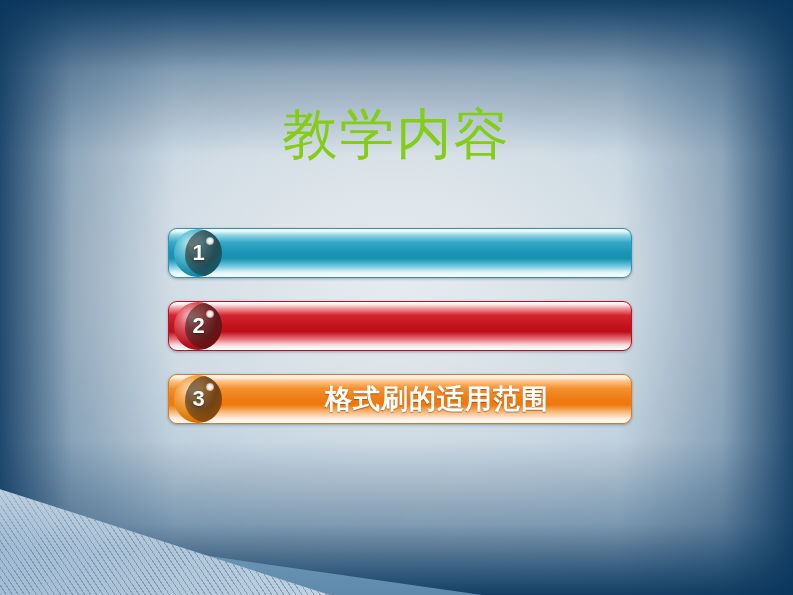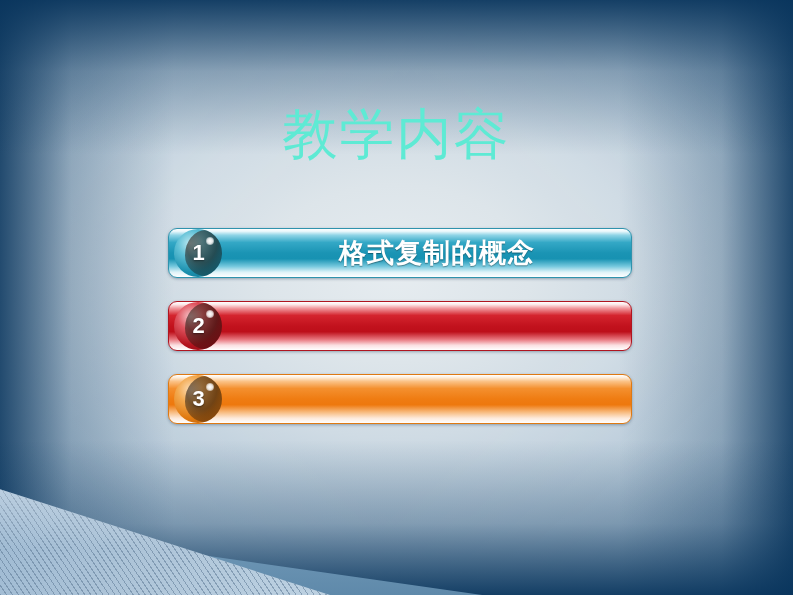--- a/index.html
+++ b/index.html
@@ -116,21 +116,21 @@
   
   .slide-title {
     position: absolute;
     left: 0;
     right: 0;
     top: 104px;
     text-align: center;
     font-size: 55px;
     line-height: 62px;
     font-weight: 400;
-    color: #5eead4;
+    color: #84cc16;
     letter-spacing: 2px;
     font-family: "Liberation Serif", "DejaVu Serif", serif;
     white-space: nowrap;
   }
 
   
   .agenda {
     position: absolute;
     left: 168px;
     top: 228px;
@@ -250,35 +250,35 @@
 
   <div class="slide-title">教学内容</div>
 
   <div class="agenda">
 
     <div class="agenda-row">
       <div class="bar bar-1"></div>
       <div class="badge badge-1">
         <span class="badge-num">1</span>
       </div>
-      <div class="bar-label">格式复制的概念</div>
     </div>
 
     <div class="agenda-row">
       <div class="bar bar-2"></div>
       <div class="badge badge-2">
         <span class="badge-num">2</span>
       </div>
     </div>
 
     <div class="agenda-row">
       <div class="bar bar-3"></div>
       <div class="badge badge-3">
         <span class="badge-num">3</span>
       </div>
+      <div class="bar-label">格式刷的适用范围</div>
     </div>
 
   </div>
 
   <div class="corner-deco">
     <div class="deco-band"></div>
     <div class="deco-black"></div>
     <div class="deco-stripes"></div>
   </div>
 

